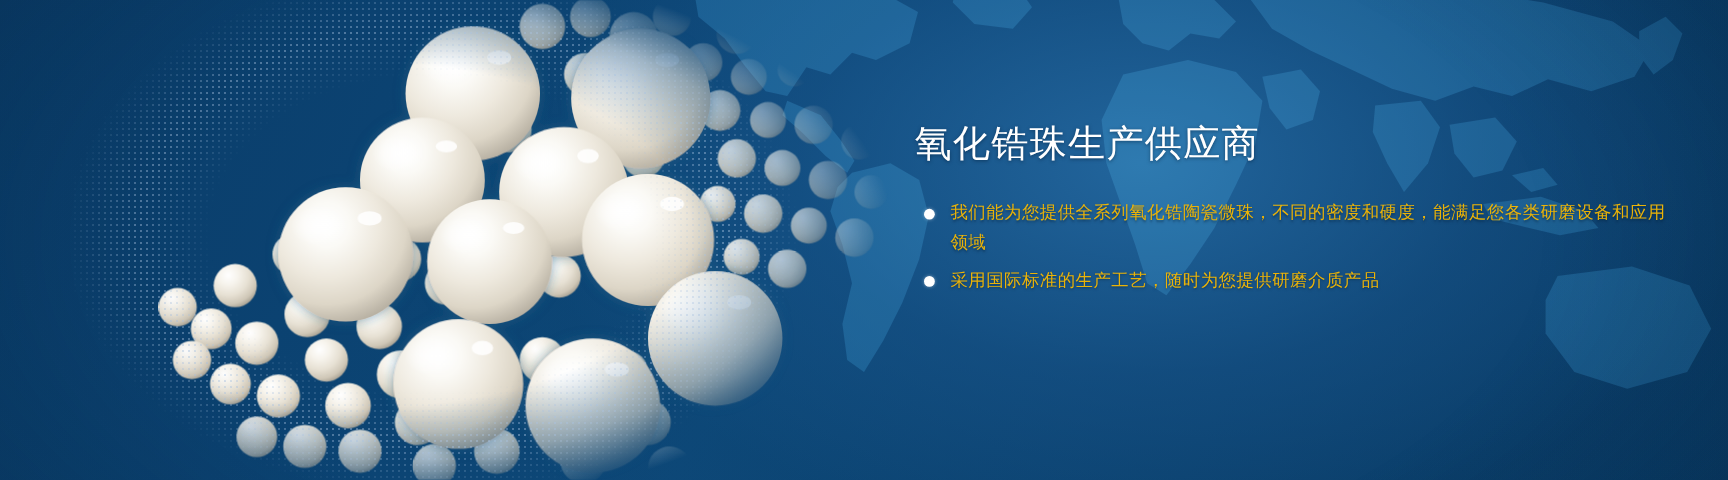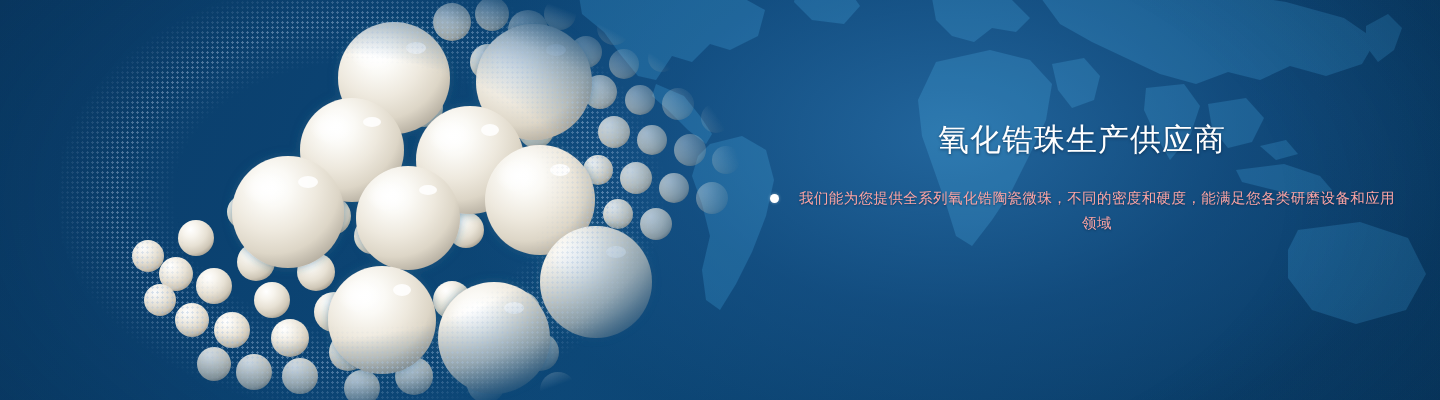--- a/index.html
+++ b/index.html
@@ -89,23 +89,22 @@
     mask-image:
       radial-gradient(ellipse 330px 235px at 300px 195px,
           rgba(0,0,0,0) 56%, rgba(0,0,0,0.95) 74%, rgba(0,0,0,0) 93%);
     opacity: 0.85;
   }
 
   
   .content {
     position: absolute;
     left: 762px;
-    top: 120px;
+    top: 100px;
     width: 640px;
-    text-align: center;
   }
   .headline {
     margin: 0;
     font-size: 31px;
     line-height: 40px;
     font-weight: normal;
     letter-spacing: 1px;
     color: #ffffff;
     text-shadow: 0 1px 3px rgba(3,28,52,0.55);
   }
@@ -113,21 +112,21 @@
     list-style: none;
     margin: 26px 0 0 0;
     padding: 0;
   }
   .bullet-row {
     position: relative;
     padding-left: 30px;
     margin-bottom: 6px;
     font-size: 14.5px;
     line-height: 25px;
-    color: #fca5a5;
+    color: #eab308;
     letter-spacing: 0.4px;
     text-shadow: 0 1px 2px rgba(3,28,52,0.5);
   }
   .bullet-row:last-child { margin-bottom: 0; }
   .bullet-dot {
     position: absolute;
     left: 8px;
     top: 8px;
     width: 9px;
     height: 9px;
@@ -345,16 +344,20 @@
   <div class="bg-vignette"></div>
 
   <div class="content">
     <h1 class="headline">氧化锆珠生产供应商</h1>
 
     <ul class="bullets">
       <li class="bullet-row">
         <span class="bullet-dot"></span>
         <span class="bullet-text">我们能为您提供全系列氧化锆陶瓷微珠，不同的密度和硬度，能满足您各类研磨设备和应用领域</span>
       </li>
+      <li class="bullet-row">
+        <span class="bullet-dot"></span>
+        <span class="bullet-text">采用国际标准的生产工艺，随时为您提供研磨介质产品</span>
+      </li>
     </ul>
   </div>
 
 </div>
 
 </body></html>

